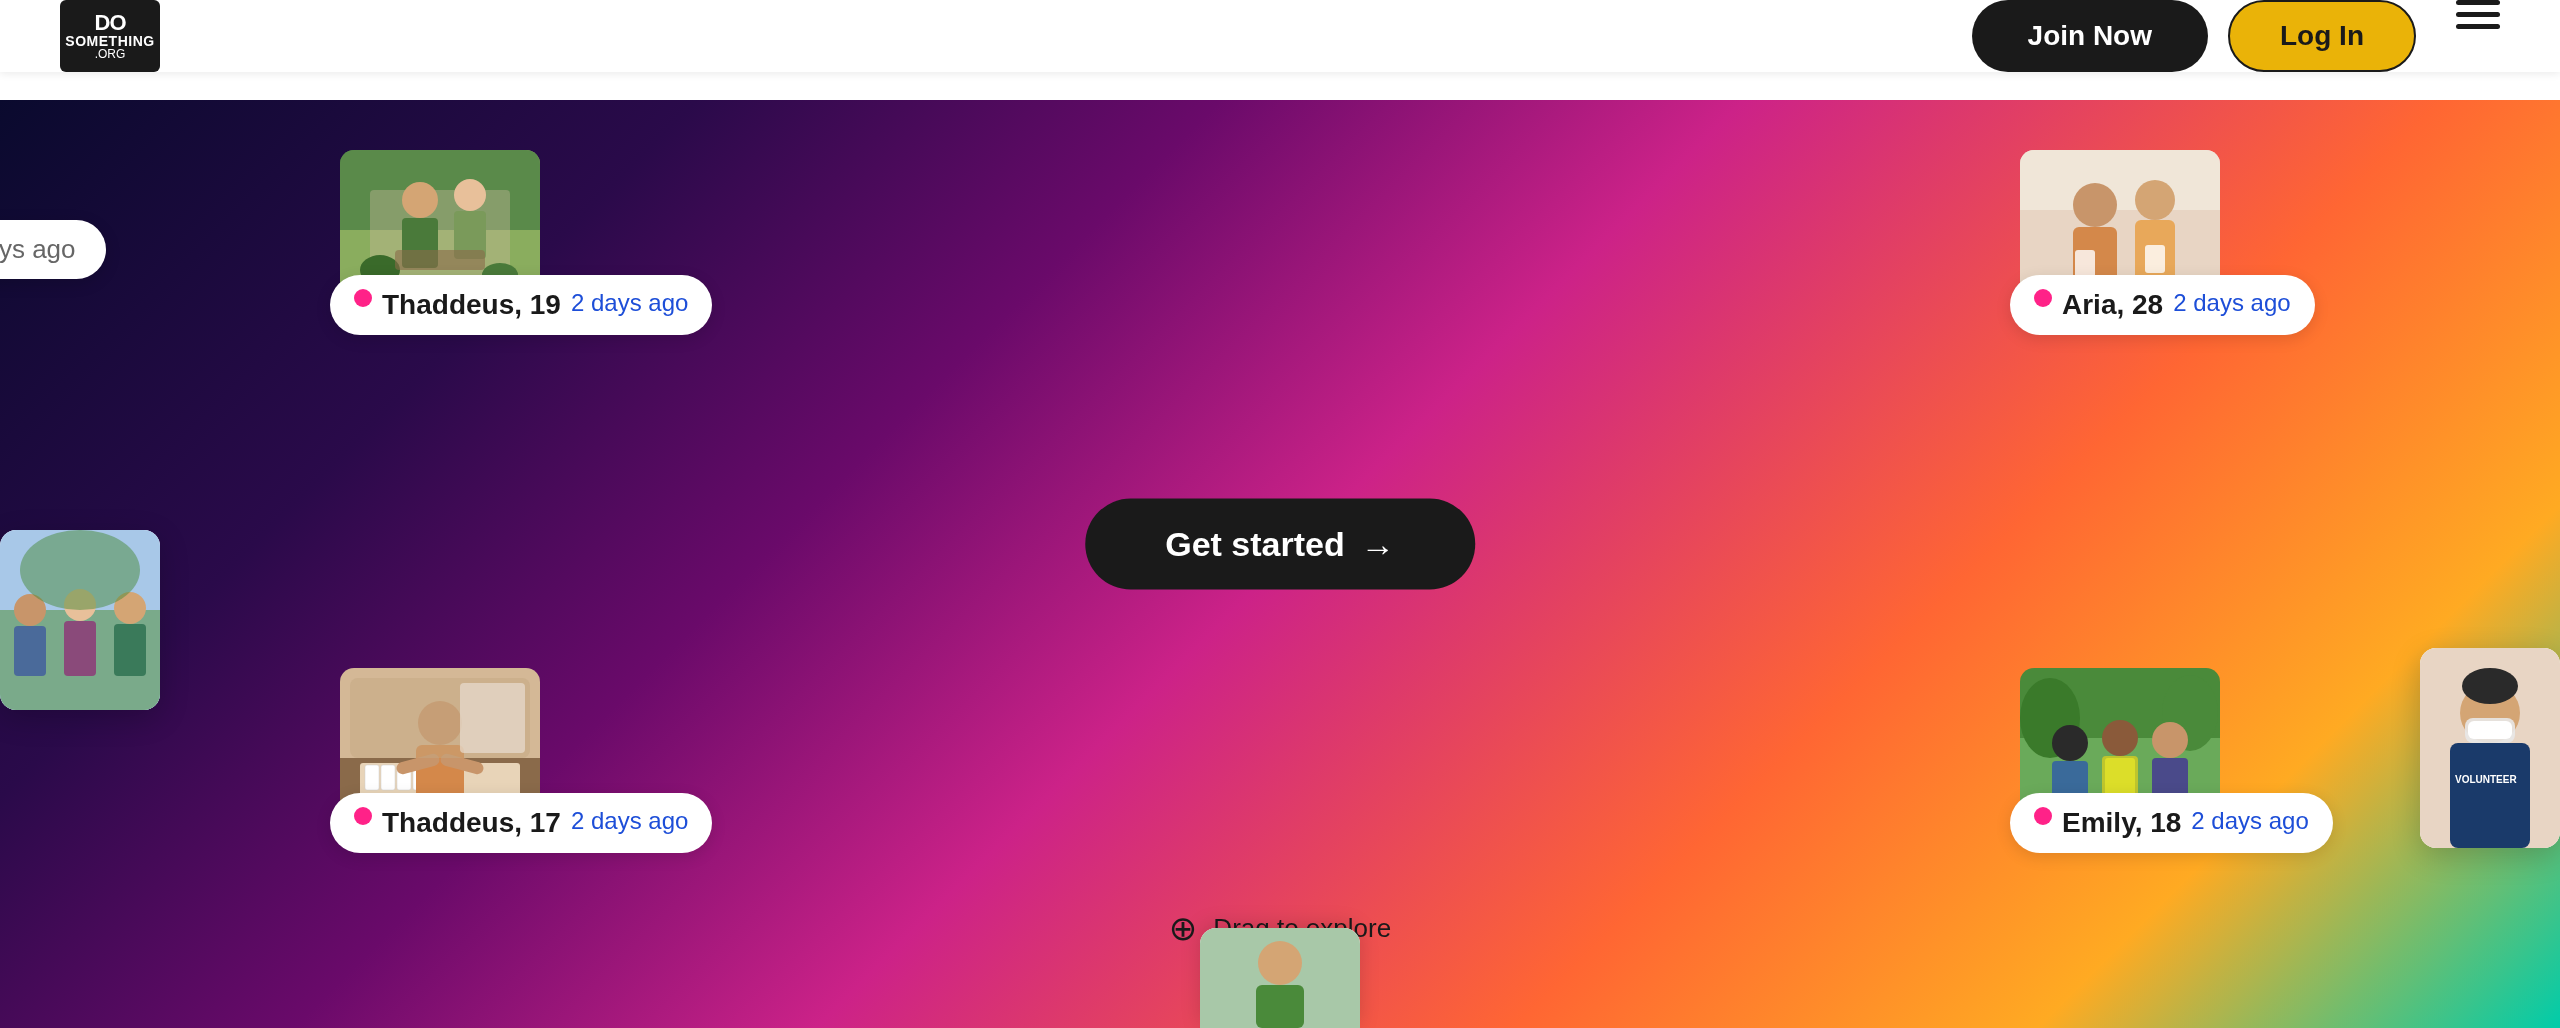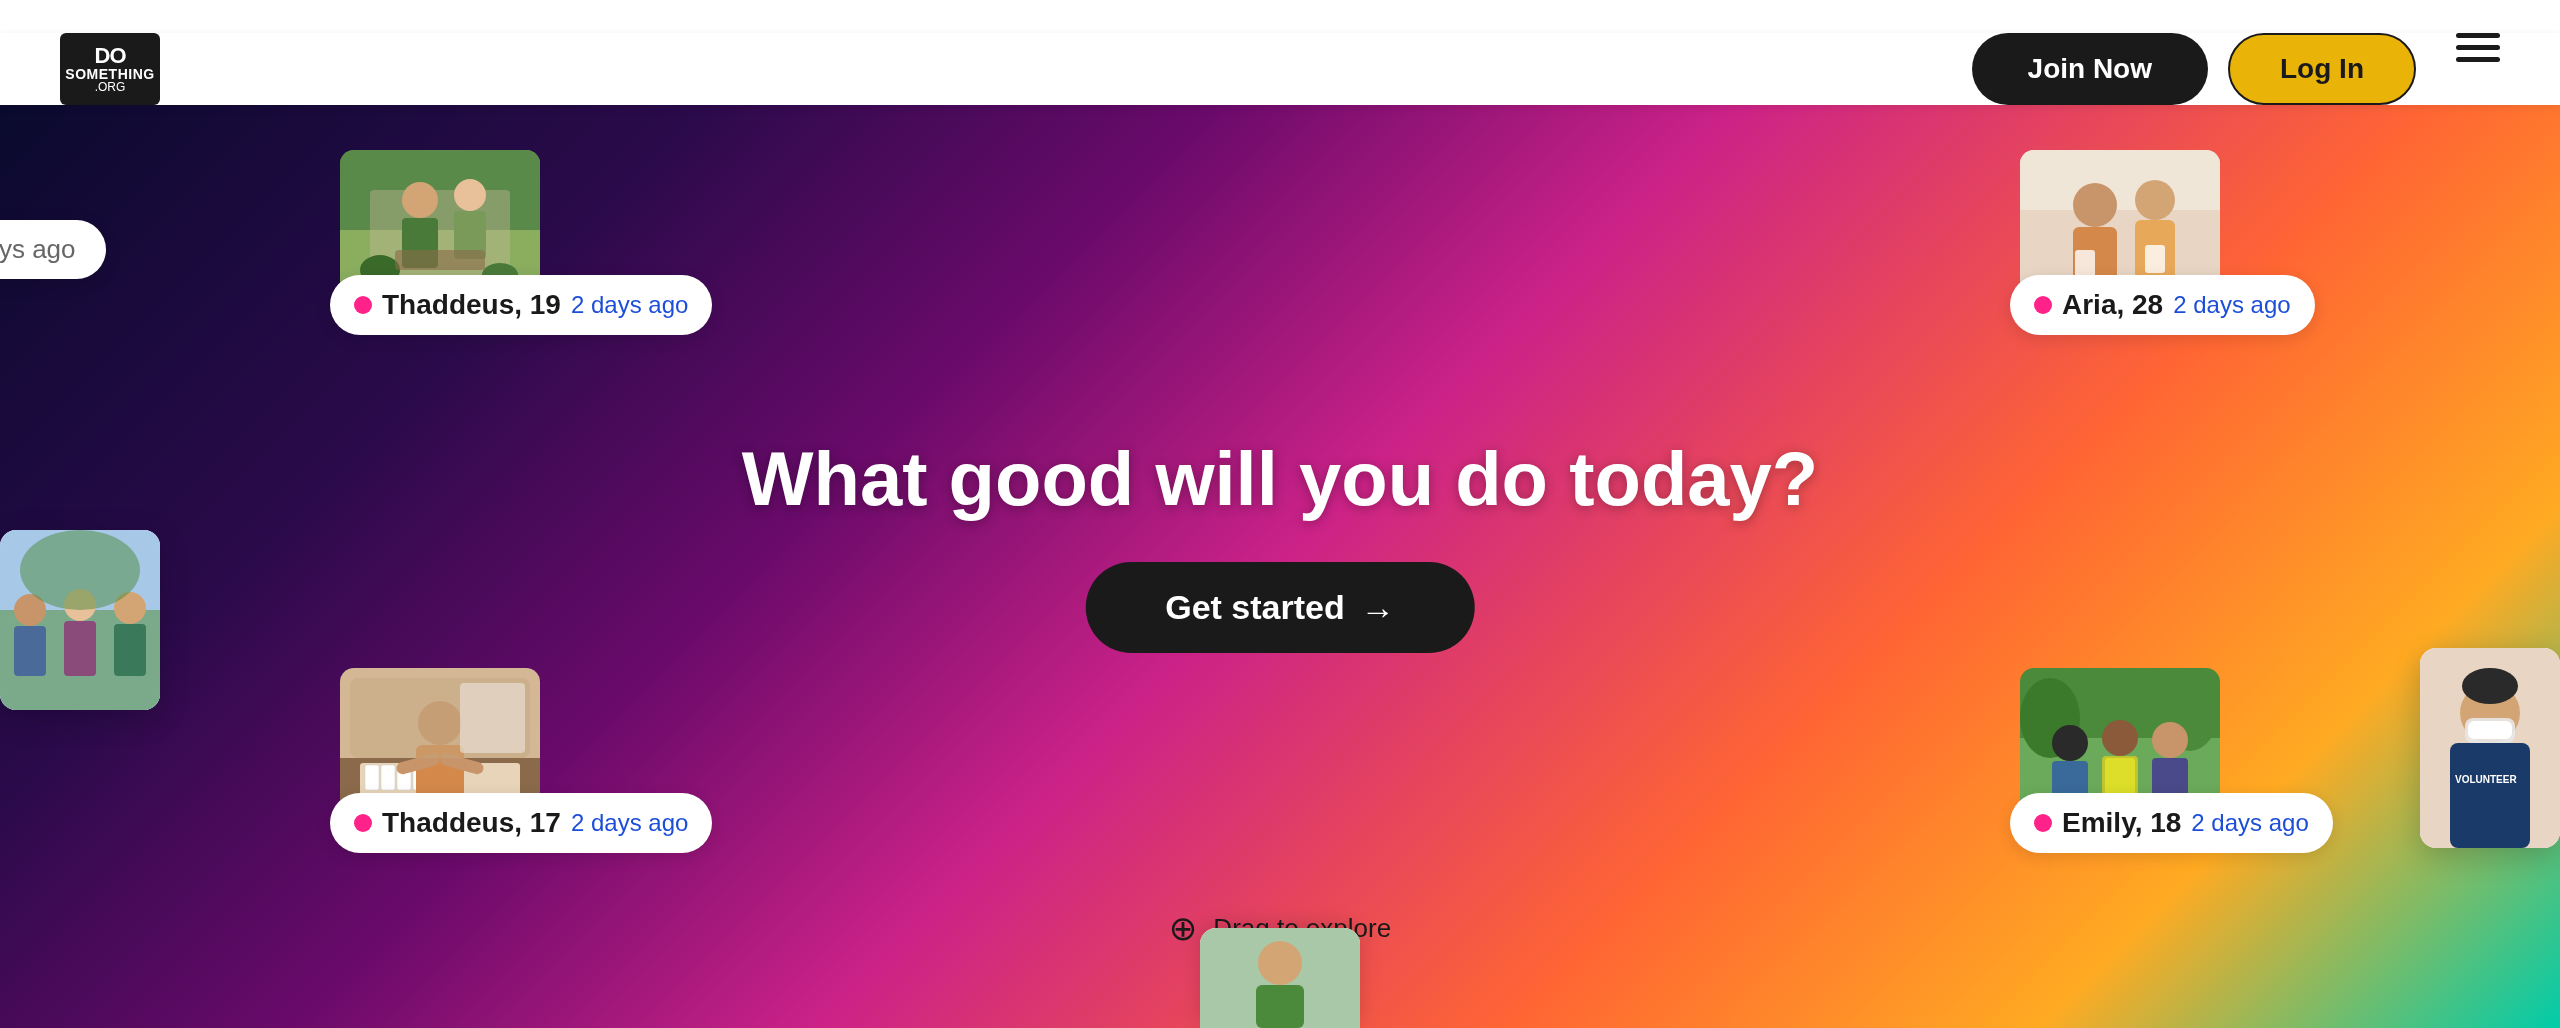--- a/index.html
+++ b/index.html
@@ -10,21 +10,20 @@
       position: absolute;
       top: 0; left: 0; right: 0;
       height: 72px;
       background: #ffffff;
       display: flex;
       align-items: center;
       justify-content: space-between;
       padding: 0 60px;
       z-index: 100;
       box-shadow: 0 2px 8px rgba(0,0,0,0.08);
-      margin-top: 33px;
     }
     .logo-box {
       width: 100px;
       height: 72px;
       background: #1a1a1a;
       border-radius: 6px;
       display: flex;
       align-items: center;
       justify-content: center;
       padding: 6px;
@@ -166,21 +165,20 @@
     .img-women {
       background: linear-gradient(135deg, #e8d5c4, #f5c6cb, #ddd0e8);
       width: 100%; height: 100%;
     }
 
     .card-label {
       background: #ffffff;
       border-radius: 50px;
       padding: 14px 24px;
       display: inline-flex;
-      align-items: center;
       gap: 10px;
       white-space: nowrap;
       box-shadow: 0 4px 16px rgba(0,0,0,0.12);
       margin-top: 0;
     }
     .pink-dot {
       width: 18px; height: 18px;
       background: #ff2288;
       border-radius: 50%;
       flex-shrink: 0;
@@ -350,21 +348,20 @@
         <rect x="64" y="91" width="32" height="55" rx="4" fill="#8a4a7a"></rect>
         <circle cx="130" cy="78" r="16" fill="#d4a574"></circle>
         <rect x="114" y="94" width="32" height="52" rx="4" fill="#3a7a5a"></rect>
 
         <ellipse cx="80" cy="40" rx="60" ry="40" fill="#4a8a3a" opacity="0.5"></ellipse>
       </svg>
     </div>
   </div>
 
   <div class="hero-center">
-    <h1 class="hero-headline">What good will you do today?</h1>
     <button class="btn-get-started">
       <span>Get started</span>
       <span class="arrow-icon">→</span>
     </button>
   </div>
 
   <div class="card-with-label card-jessica">
     <div class="card-img-wrap">
       <svg width="200" height="160" viewBox="0 0 200 160" xmlns="http://www.w3.org/2000/svg">
         <rect width="200" height="160" fill="#d4b896"></rect>

